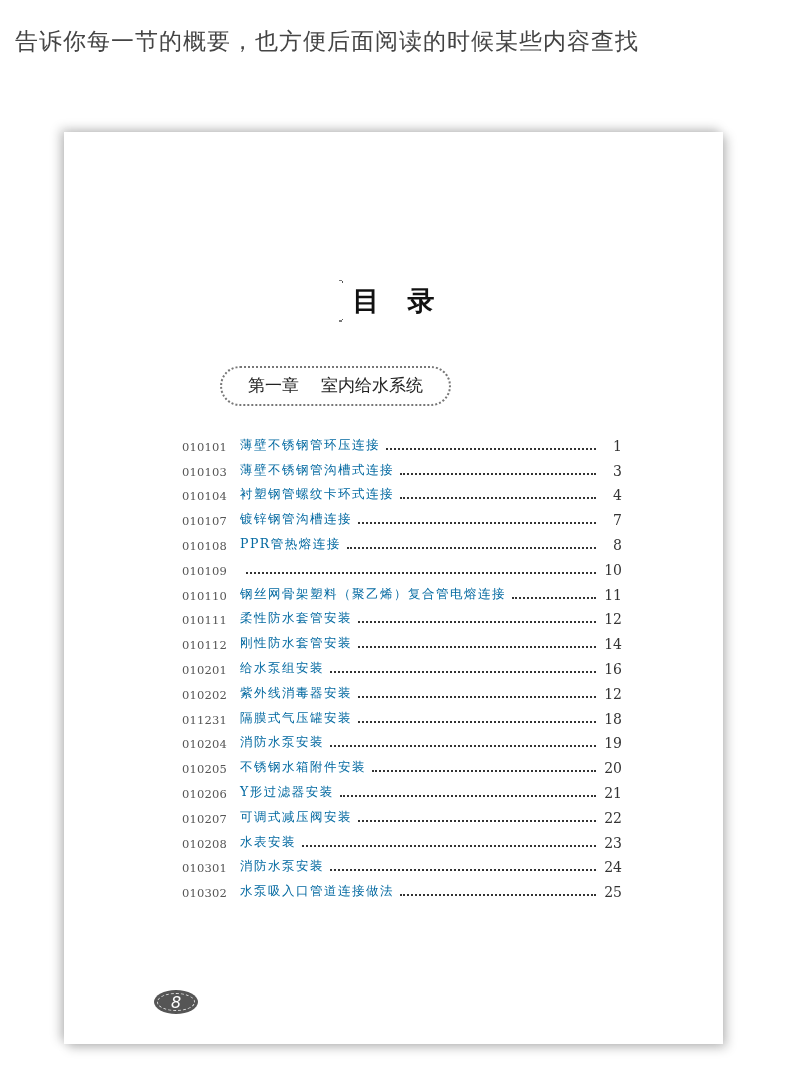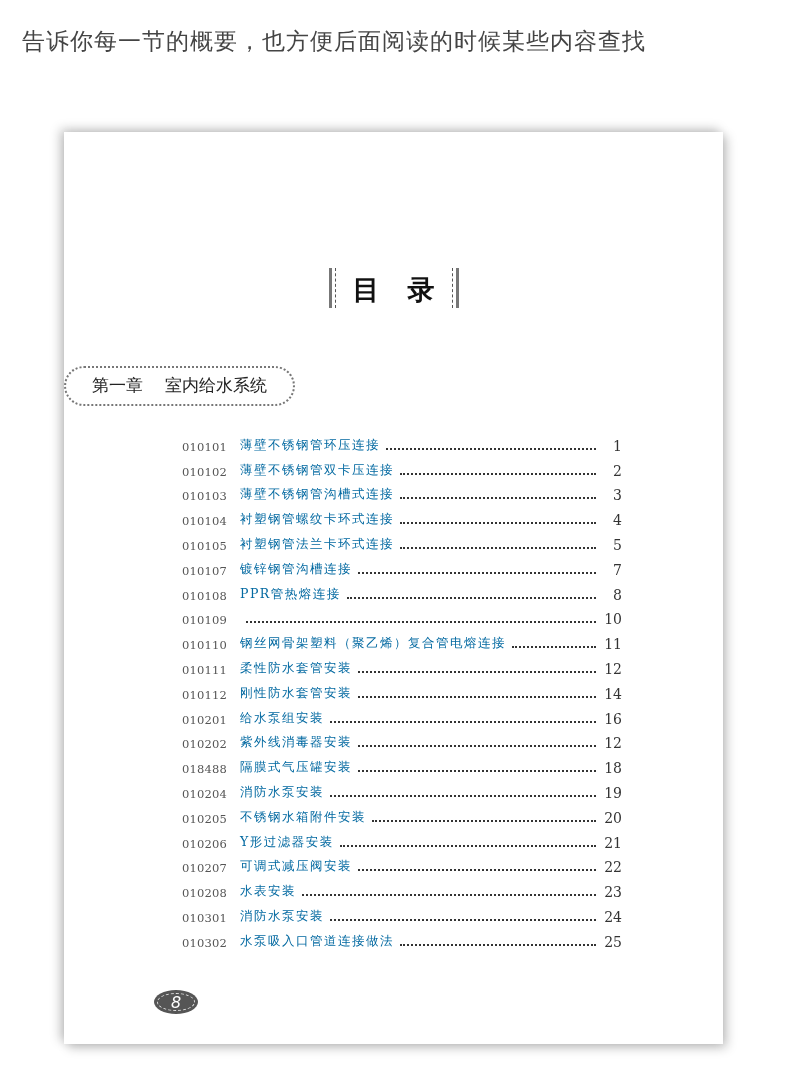--- a/index.html
+++ b/index.html
@@ -1,44 +1,44 @@
 <!DOCTYPE html>
 <html><head>
 <meta charset="utf-8">
 <style>
   html, body { margin: 0; padding: 0; }
   body {
     width: 790px; height: 1070px; background: #ffffff; position: relative; overflow: hidden;
     font-family: "DejaVu Sans", sans-serif;
   }
   .caption {
-    position: absolute; left: 12px; top: 26px; width: 644px; text-align: center;
+    position: absolute; left: 5px; top: 26px; width: 644px; text-align: center;
     font-size: 23px; color: #444444; letter-spacing: 1px;
     font-family: "DejaVu Sans", sans-serif;
   }
   .page {
     position: absolute; left: 64px; top: 132px; width: 659px; height: 912px;
     background: #ffffff;
     box-shadow: -4px -3px 10px rgba(0,0,0,0.22), 4px 4px 10px rgba(0,0,0,0.22);
   }
   .title-wrap {
     position: absolute; left: 0; top: 134px; width: 659px; text-align: center;
   }
   .title {
-    display: inline-flex; align-items: flex-end; height: 42px; position: relative;
+    display: inline-flex; align-items: flex-start; height: 42px; position: relative; flex-direction: column;
   }
   .bar { display: inline-block; height: 40px; }
   .bar.solid { width: 3px; background: #777; }
   .bar.dashed { width: 0; border-left: 1px dashed #555; margin: 0 3px; }
   .title-text {
     font-family: "DejaVu Serif", serif; font-weight: bold; font-size: 27px; color: #111;
     padding: 0 14px; letter-spacing: 28px; margin-right: -28px;
   }
   .title-text span { display:inline-block; }
-  .chapter-wrap { position: absolute; left: 0; top: 234px; width: 543px; }
+  .chapter-wrap { position: absolute; left: 0; top: 234px; width: 543px; text-align: center; }
   .chapter {
     display: inline-block; padding: 6px 26px 7px 26px; border: 2px dotted #777;
     border-radius: 22px; font-size: 17px; color: #222;
     font-family: "DejaVu Sans", sans-serif;
   }
   .chapter .gap { display: inline-block; width: 22px; }
   .toc { position: absolute; left: 118px; top: 297px; width: 440px; }
   .row {
     display: flex; align-items: flex-end; height: 24.8px;
     font-family: "DejaVu Serif", serif; font-size: 12.5px; color: #333;
@@ -85,44 +85,32 @@
   </div>
 
   <div class="toc" id="toc">
       <div class="row">
         <span class="code">010101</span>
         <span class="name">薄壁不锈钢管环压连接</span>
         <span class="leader"></span>
         <span class="pnum">1</span>
       </div>
       <div class="row">
-        <span class="code">010102</span>
-        <span class="name">薄壁不锈钢管双卡压连接</span>
-        <span class="leader"></span>
-        <span class="pnum">2</span>
-      </div>
-      <div class="row">
         <span class="code">010103</span>
         <span class="name">薄壁不锈钢管沟槽式连接</span>
         <span class="leader"></span>
         <span class="pnum">3</span>
       </div>
       <div class="row">
         <span class="code">010104</span>
         <span class="name">衬塑钢管螺纹卡环式连接</span>
         <span class="leader"></span>
         <span class="pnum">4</span>
       </div>
       <div class="row">
-        <span class="code">010105</span>
-        <span class="name">衬塑钢管法兰卡环式连接</span>
-        <span class="leader"></span>
-        <span class="pnum">5</span>
-      </div>
-      <div class="row">
         <span class="code">010107</span>
         <span class="name">镀锌钢管沟槽连接</span>
         <span class="leader"></span>
         <span class="pnum">7</span>
       </div>
       <div class="row">
         <span class="code">010108</span>
         <span class="name">PPR管热熔连接</span>
         <span class="leader"></span>
         <span class="pnum">8</span>
@@ -156,21 +144,21 @@
         <span class="leader"></span>
         <span class="pnum">16</span>
       </div>
       <div class="row">
         <span class="code">010202</span>
         <span class="name">紫外线消毒器安装</span>
         <span class="leader"></span>
         <span class="pnum">12</span>
       </div>
       <div class="row">
-        <span class="code">018488</span>
+        <span class="code">011231</span>
         <span class="name">隔膜式气压罐安装</span>
         <span class="leader"></span>
         <span class="pnum">18</span>
       </div>
       <div class="row">
         <span class="code">010204</span>
         <span class="name">消防水泵安装</span>
         <span class="leader"></span>
         <span class="pnum">19</span>
       </div>

